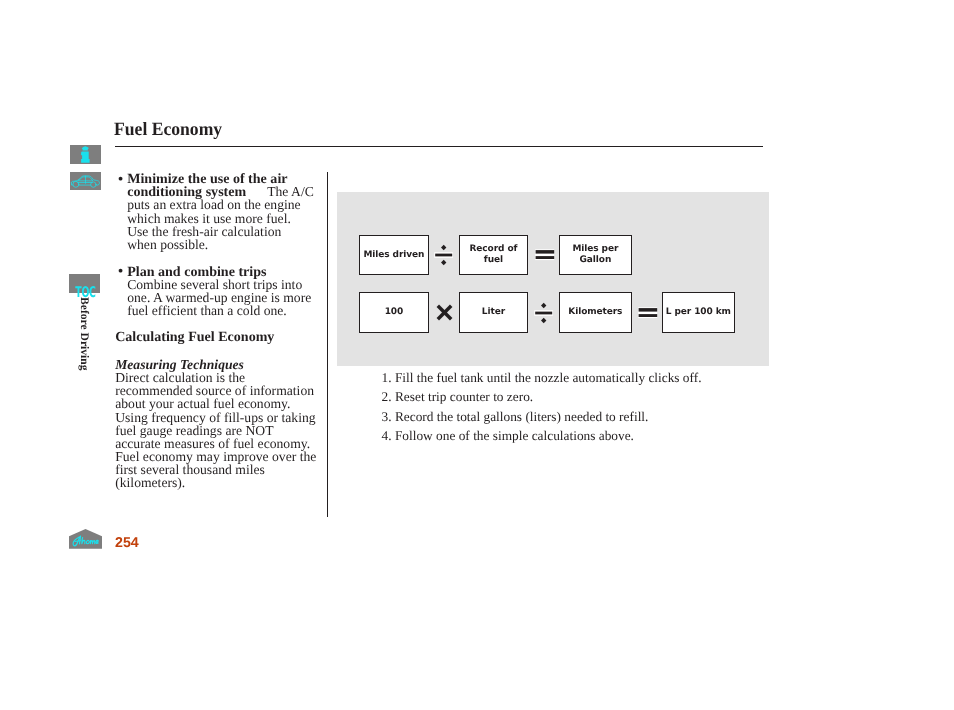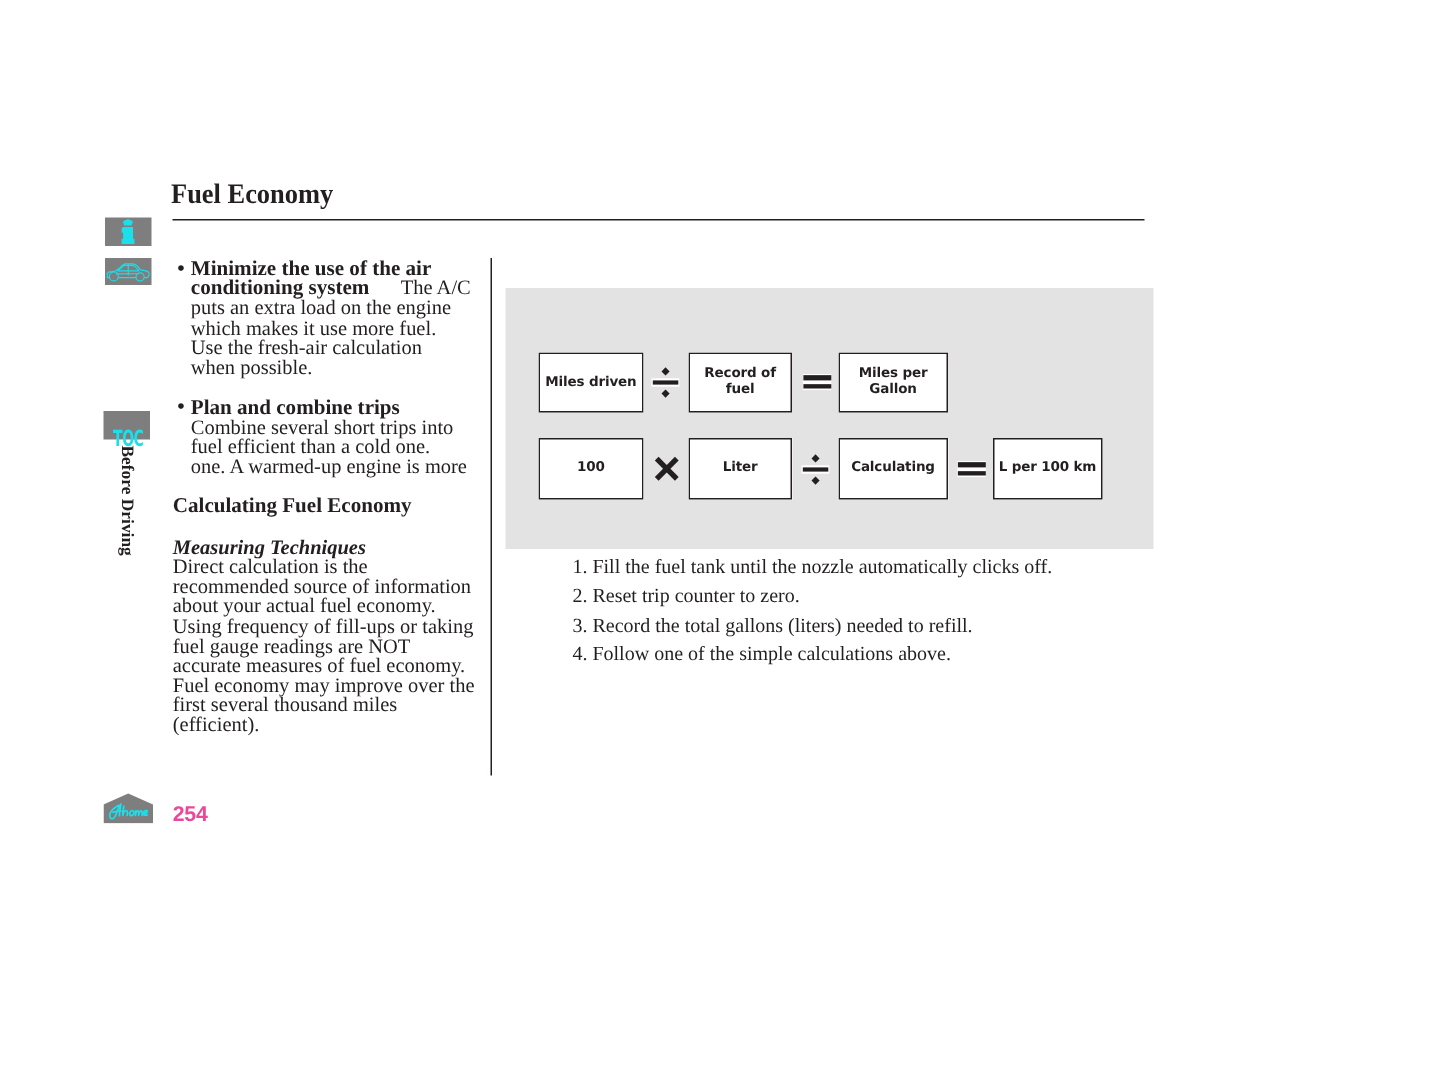--- a/index.html
+++ b/index.html
@@ -21,21 +21,21 @@
   #toc-label{position:absolute;left:0;top:0.3px;width:30.8px;height:36px;display:flex;
              align-items:center;justify-content:flex-end;color:#1ae0ec;
              font-family:"DejaVu Sans Condensed","DejaVu Sans",sans-serif;font-weight:bold;
              font-size:14.8px;letter-spacing:-0.4px;}
   #toc-label > span{display:inline-block;transform:scaleX(0.70);}
   #section-tab{position:absolute;left:89.5px;top:296.6px;font-size:11.6px;font-weight:bold;
                line-height:11.6px;color:#231f20;white-space:nowrap;
                transform:rotate(90deg);transform-origin:left top;}
   #home-btn{position:absolute;left:69px;top:528px;width:33px;height:21px;}
   #page-num{position:absolute;left:115.1px;top:535.2px;font-family:"Liberation Sans",sans-serif;
-            font-weight:bold;font-size:14.2px;color:#ec4899;letter-spacing:-0.1px;}
+            font-weight:bold;font-size:14.2px;color:#c2410c;letter-spacing:-0.1px;}
 
   
   #col-divider{position:absolute;left:326.8px;top:171.9px;width:1.3px;height:345.3px;background:#231f20;}
 
   
   .tblk{position:absolute;font-size:13.65px;line-height:13.2px;width:215px;}
   .bold,.tblk.bold{font-size:14.05px;line-height:13.2px;}
   .tline{line-height:13.2px;height:13.2px;overflow:visible;white-space:nowrap;}
   .bold{font-weight:bold;}
   .bullet-dot{position:absolute;left:0px;}
@@ -127,35 +127,35 @@
         <div class="tline"><span class="bold">conditioning system</span><span class="gap"></span><span>The A/C</span></div>
         <div class="tline"><span>puts an extra load on the engine</span></div>
         <div class="tline"><span>which makes it use more fuel.</span></div>
         <div class="tline"><span>Use the fresh-air calculation</span></div>
         <div class="tline"><span>when possible.</span></div>
       </div>
       <div class="tblk" style="left:127.2px;top:264.79999999999995px">
         <span class="bullet-dot" style="left:-9.4px;top:0.6px;font-size:16px">•</span>
         <div class="tline"><span class="bold">Plan and combine trips</span></div>
         <div class="tline"><span>Combine several short trips into</span></div>
+        <div class="tline"><span>one. A warmed-up engine is more</span></div>
         <div class="tline"><span>fuel efficient than a cold one.</span></div>
-        <div class="tline"><span>one. A warmed-up engine is more</span></div>
       </div>
       <div class="tblk bold tline" style="left:115.2px;top:330.7px">Calculating Fuel Economy</div>
       <div class="tblk" style="left:115.2px;top:357.8px;line-height:13.33px">
         <div class="tline" style="font-weight:bold;font-style:italic">Measuring Techniques</div>
         <div class="tline">Direct calculation is the</div>
         <div class="tline">recommended source of information</div>
         <div class="tline">about your actual fuel economy.</div>
         <div class="tline">Using frequency of fill-ups or taking</div>
         <div class="tline">fuel gauge readings are NOT</div>
         <div class="tline">accurate measures of fuel economy.</div>
         <div class="tline">Fuel economy may improve over the</div>
         <div class="tline">first several thousand miles</div>
-        <div class="tline">(efficient).</div>
+        <div class="tline">(kilometers).</div>
       </div>
     </div>
   <div id="diagram-caption">Checking Your Fuel Economy</div>
   <div id="diagram-panel">
       <div class="fbox" style="left:22.100000000000023px;top:43.400000000000006px;width:69.9px;height:40.1px">Miles driven</div>
       <div class="op" style="left:96.5px;top:52.45px"><svg width="20" height="22" viewBox="0 0 20 22">
           <rect x="0.3" y="8.2" width="18.6" height="5.6" fill="#fff"></rect>
           <rect x="1.2" y="9.6" width="17.0" height="2.8" fill="#231f20"></rect>
           <path d="M9.7 0.8 L12.4 3.6 L9.7 6.3 L7.0 3.6 Z" fill="#231f20"></path>
           <path d="M9.7 15.7 L12.4 18.4 L9.7 21.2 L7.0 18.4 Z" fill="#231f20"></path>
@@ -176,21 +176,21 @@
             <line x1="15.2" y1="1.8" x2="1.8" y2="15.2"></line>
           </g>
         </svg></div>
       <div class="fbox" style="left:122.10000000000002px;top:100.69999999999999px;width:68.8px;height:40.7px">Liter</div>
       <div class="op" style="left:196.5px;top:110.04999999999998px"><svg width="20" height="22" viewBox="0 0 20 22">
           <rect x="0.3" y="8.2" width="18.6" height="5.6" fill="#fff"></rect>
           <rect x="1.2" y="9.6" width="17.0" height="2.8" fill="#231f20"></rect>
           <path d="M9.7 0.8 L12.4 3.6 L9.7 6.3 L7.0 3.6 Z" fill="#231f20"></path>
           <path d="M9.7 15.7 L12.4 18.4 L9.7 21.2 L7.0 18.4 Z" fill="#231f20"></path>
         </svg></div>
-      <div class="fbox" style="left:222.10000000000002px;top:100.69999999999999px;width:72.7px;height:40.7px">Calculating</div>
+      <div class="fbox" style="left:222.10000000000002px;top:100.69999999999999px;width:72.7px;height:40.7px">Kilometers</div>
       <div class="op" style="left:301.29999999999995px;top:114.04999999999998px"><svg width="20" height="14" viewBox="0 0 20 14">
           <rect x="0.2" y="1.3" width="19.0" height="10.8" fill="#fff"></rect>
           <rect x="0.6" y="2.1" width="18.6" height="3.5" fill="#231f20"></rect>
           <rect x="0.6" y="8.1" width="18.6" height="2.9" fill="#231f20"></rect>
         </svg></div>
       <div class="fbox" style="left:325px;top:100.69999999999999px;width:72.6px;height:40.7px">L per 100 km</div>
     </div>
   <div id="steps-host">
       <div class="step" style="top:370.8px">1. Fill the fuel tank until the nozzle automatically clicks off.</div>
       <div class="step" style="top:390.3px">2. Reset trip counter to zero.</div>

